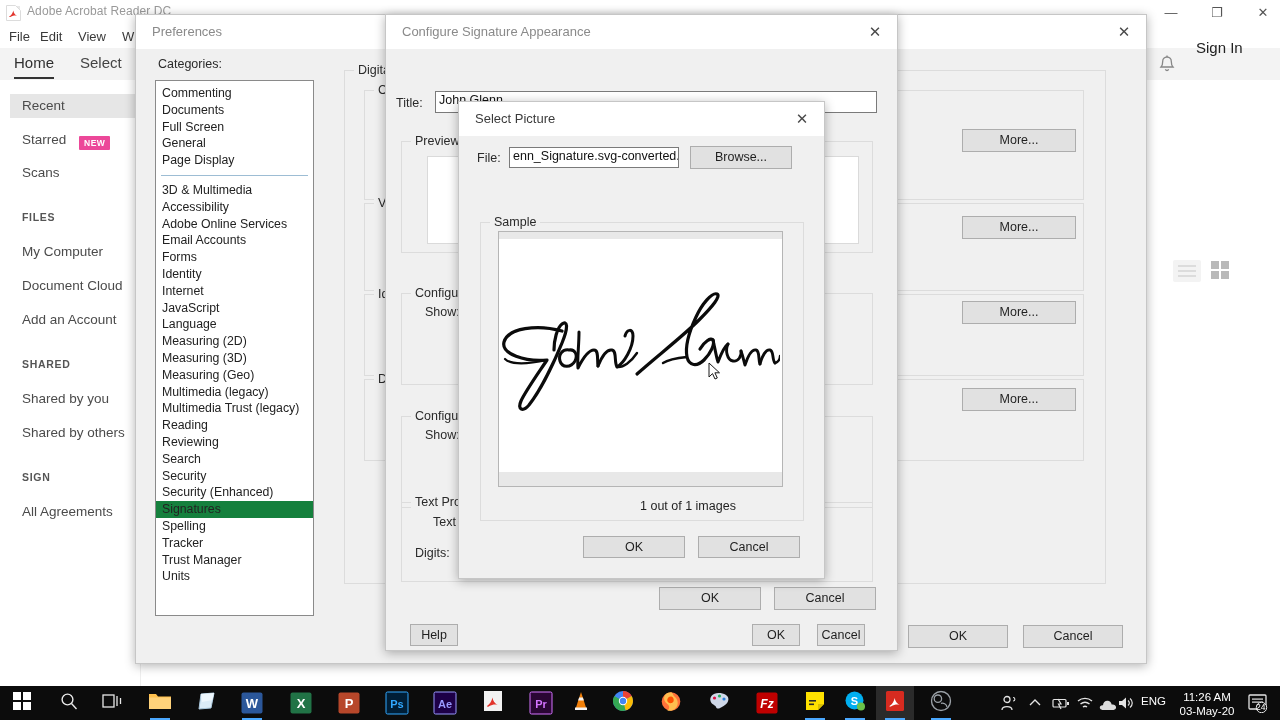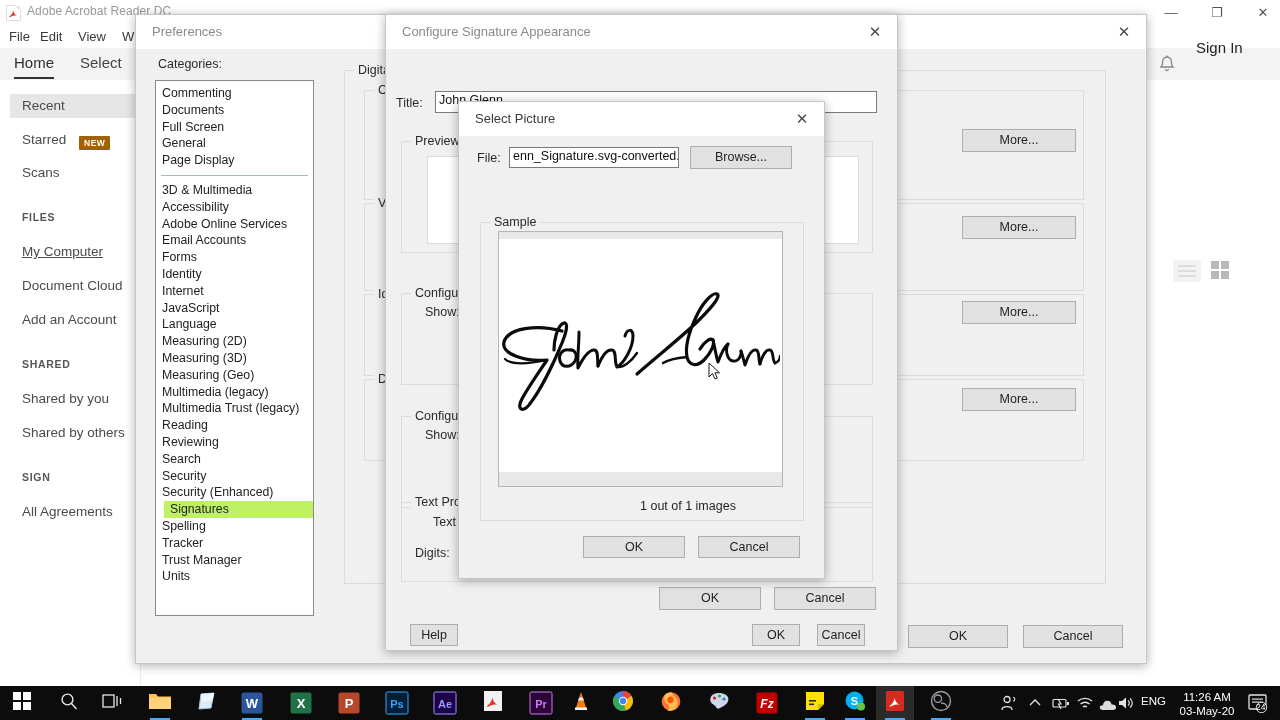--- a/index.html
+++ b/index.html
@@ -34,21 +34,21 @@
   #tab-home{left:14px;}
   #tab-home::after{content:"";position:absolute;left:0;right:0;bottom:1px;height:2px;background:#333;}
   #tab-tools{left:80px;color:#444;}
   #bell-icon{left:1155px;top:48px;width:24px;height:32px;}
   #sign-in{left:1196px;top:32px;height:32px;line-height:31px;font-size:15px;color:#222;text-align:right;}
 
   #acrobat-left{left:0;top:80px;width:140px;height:606px;background:#fff;border-right:1px solid #eee;}
   .navrow{left:0;width:140px;height:18px;font-size:13.5px;color:#4b4b4b;line-height:18px;padding-left:22px;box-sizing:border-box;}
   .navhdr{left:0;width:140px;font-size:10.5px;color:#555;font-weight:bold;letter-spacing:.7px;padding-left:22px;box-sizing:border-box;}
   #nav-recent-bg{left:10px;top:94px;width:128px;height:24px;background:#e6e6e6;}
-  #badge-new{background:#a16207;color:#fff;font-size:8.5px;font-weight:bold;letter-spacing:.5px;padding:2px 5px 2px 5px;border-radius:1px;}
+  #badge-new{background:#ec4899;color:#fff;font-size:8.5px;font-weight:bold;letter-spacing:.5px;padding:2px 5px 2px 5px;border-radius:1px;}
 
   #acrobat-main{left:141px;top:80px;width:1139px;height:606px;background:#fff;}
   #recent-card{left:1019px;top:104px;width:120px;height:148px;background:#fff;border:1px solid #ececec;overflow:hidden;}
   #card-dots{left:1049px;top:114px;font-size:15px;color:#555;letter-spacing:2px;}
   #card-text{left:1013px;top:172px;font-size:13.5px;color:#3a3a3a;white-space:nowrap;}
   #card-arc{position:absolute;right:-14px;bottom:-14px;width:104px;height:104px;}
   #view-list{left:1170px;top:258px;width:34px;height:26px;}
   #view-grid{left:1208px;top:258px;width:24px;height:24px;}
   #footer-msg{left:0;top:664px;width:1280px;height:22px;text-align:center;font-size:12.5px;font-style:italic;color:#6e6e6e;line-height:22px;background:linear-gradient(#fbfbfb,#f1f1f1);}
 
@@ -68,21 +68,21 @@
 
   .fieldlabel{position:absolute;font-size:12.5px;color:#2a2a2a;}
   .textbox{position:absolute;background:#fff;border:1px solid #7a7a7a;box-sizing:border-box;
            font-size:12.5px;color:#111;padding:1px 3px;overflow:hidden;white-space:nowrap;}
 
   
   #prefs-dialog{left:135px;top:14px;width:1010px;height:648px;}
   #prefs-cat-label{left:158px;top:57px;font-size:12.5px;color:#2a2a2a;}
   #prefs-catlist{left:155px;top:80px;width:157px;height:534px;background:#fff;border:1px solid #8a8a8a;overflow:hidden;}
   .catitem{height:16.8px;line-height:16.8px;font-size:12.3px;color:#222;padding-left:6px;white-space:nowrap;}
-  .catitem.sel{background:#bef264;margin-left:8px;}
+  .catitem.sel{background:#15803d;}
   .catsep{height:1px;background:#9dbdd4;margin:6px 5px 6px 5px;}
   #prefs-digital-group{left:344px;top:70px;width:760px;height:512px;}
   .more-btn{width:114px;height:23px;line-height:21px;}
 
   #prefs-ok{left:908px;top:625px;width:100px;height:23px;line-height:21px;}
   #prefs-cancel{left:1023px;top:625px;width:100px;height:23px;line-height:21px;}
 
   
   #csa-dialog{left:385px;top:14px;width:511px;height:635px;}
   #csa-title-label{left:396px;top:96px;font-size:12.5px;color:#2a2a2a;}
@@ -164,21 +164,21 @@
   <div class="abs" id="acrobat-left"></div>
   <div class="abs" id="nav-recent-bg"></div>
   <div class="abs navrow" style="top:97px;">Recent</div>
   <div class="abs navrow" style="top:131px;">Starred</div>
   <div class="abs" style="left:79px;top:132px;">
     <span id="badge-new">NEW</span>
   </div>
   <div class="abs navrow" style="top:164px;">Scans</div>
 
   <div class="abs navhdr" style="top:211px;">FILES</div>
-  <div class="abs navrow" style="top:243px;text-decoration:underline;">My Computer</div>
+  <div class="abs navrow" style="top:243px;">My Computer</div>
   <div class="abs navrow" style="top:277px;">Document Cloud</div>
   <div class="abs navrow" style="top:311px;">Add an Account</div>
 
   <div class="abs navhdr" style="top:358px;">SHARED</div>
   <div class="abs navrow" style="top:390px;">Shared by you</div>
   <div class="abs navrow" style="top:424px;">Shared by others</div>
 
   <div class="abs navhdr" style="top:471px;">SIGN</div>
   <div class="abs navrow" style="top:503px;">All Agreements</div>
 

